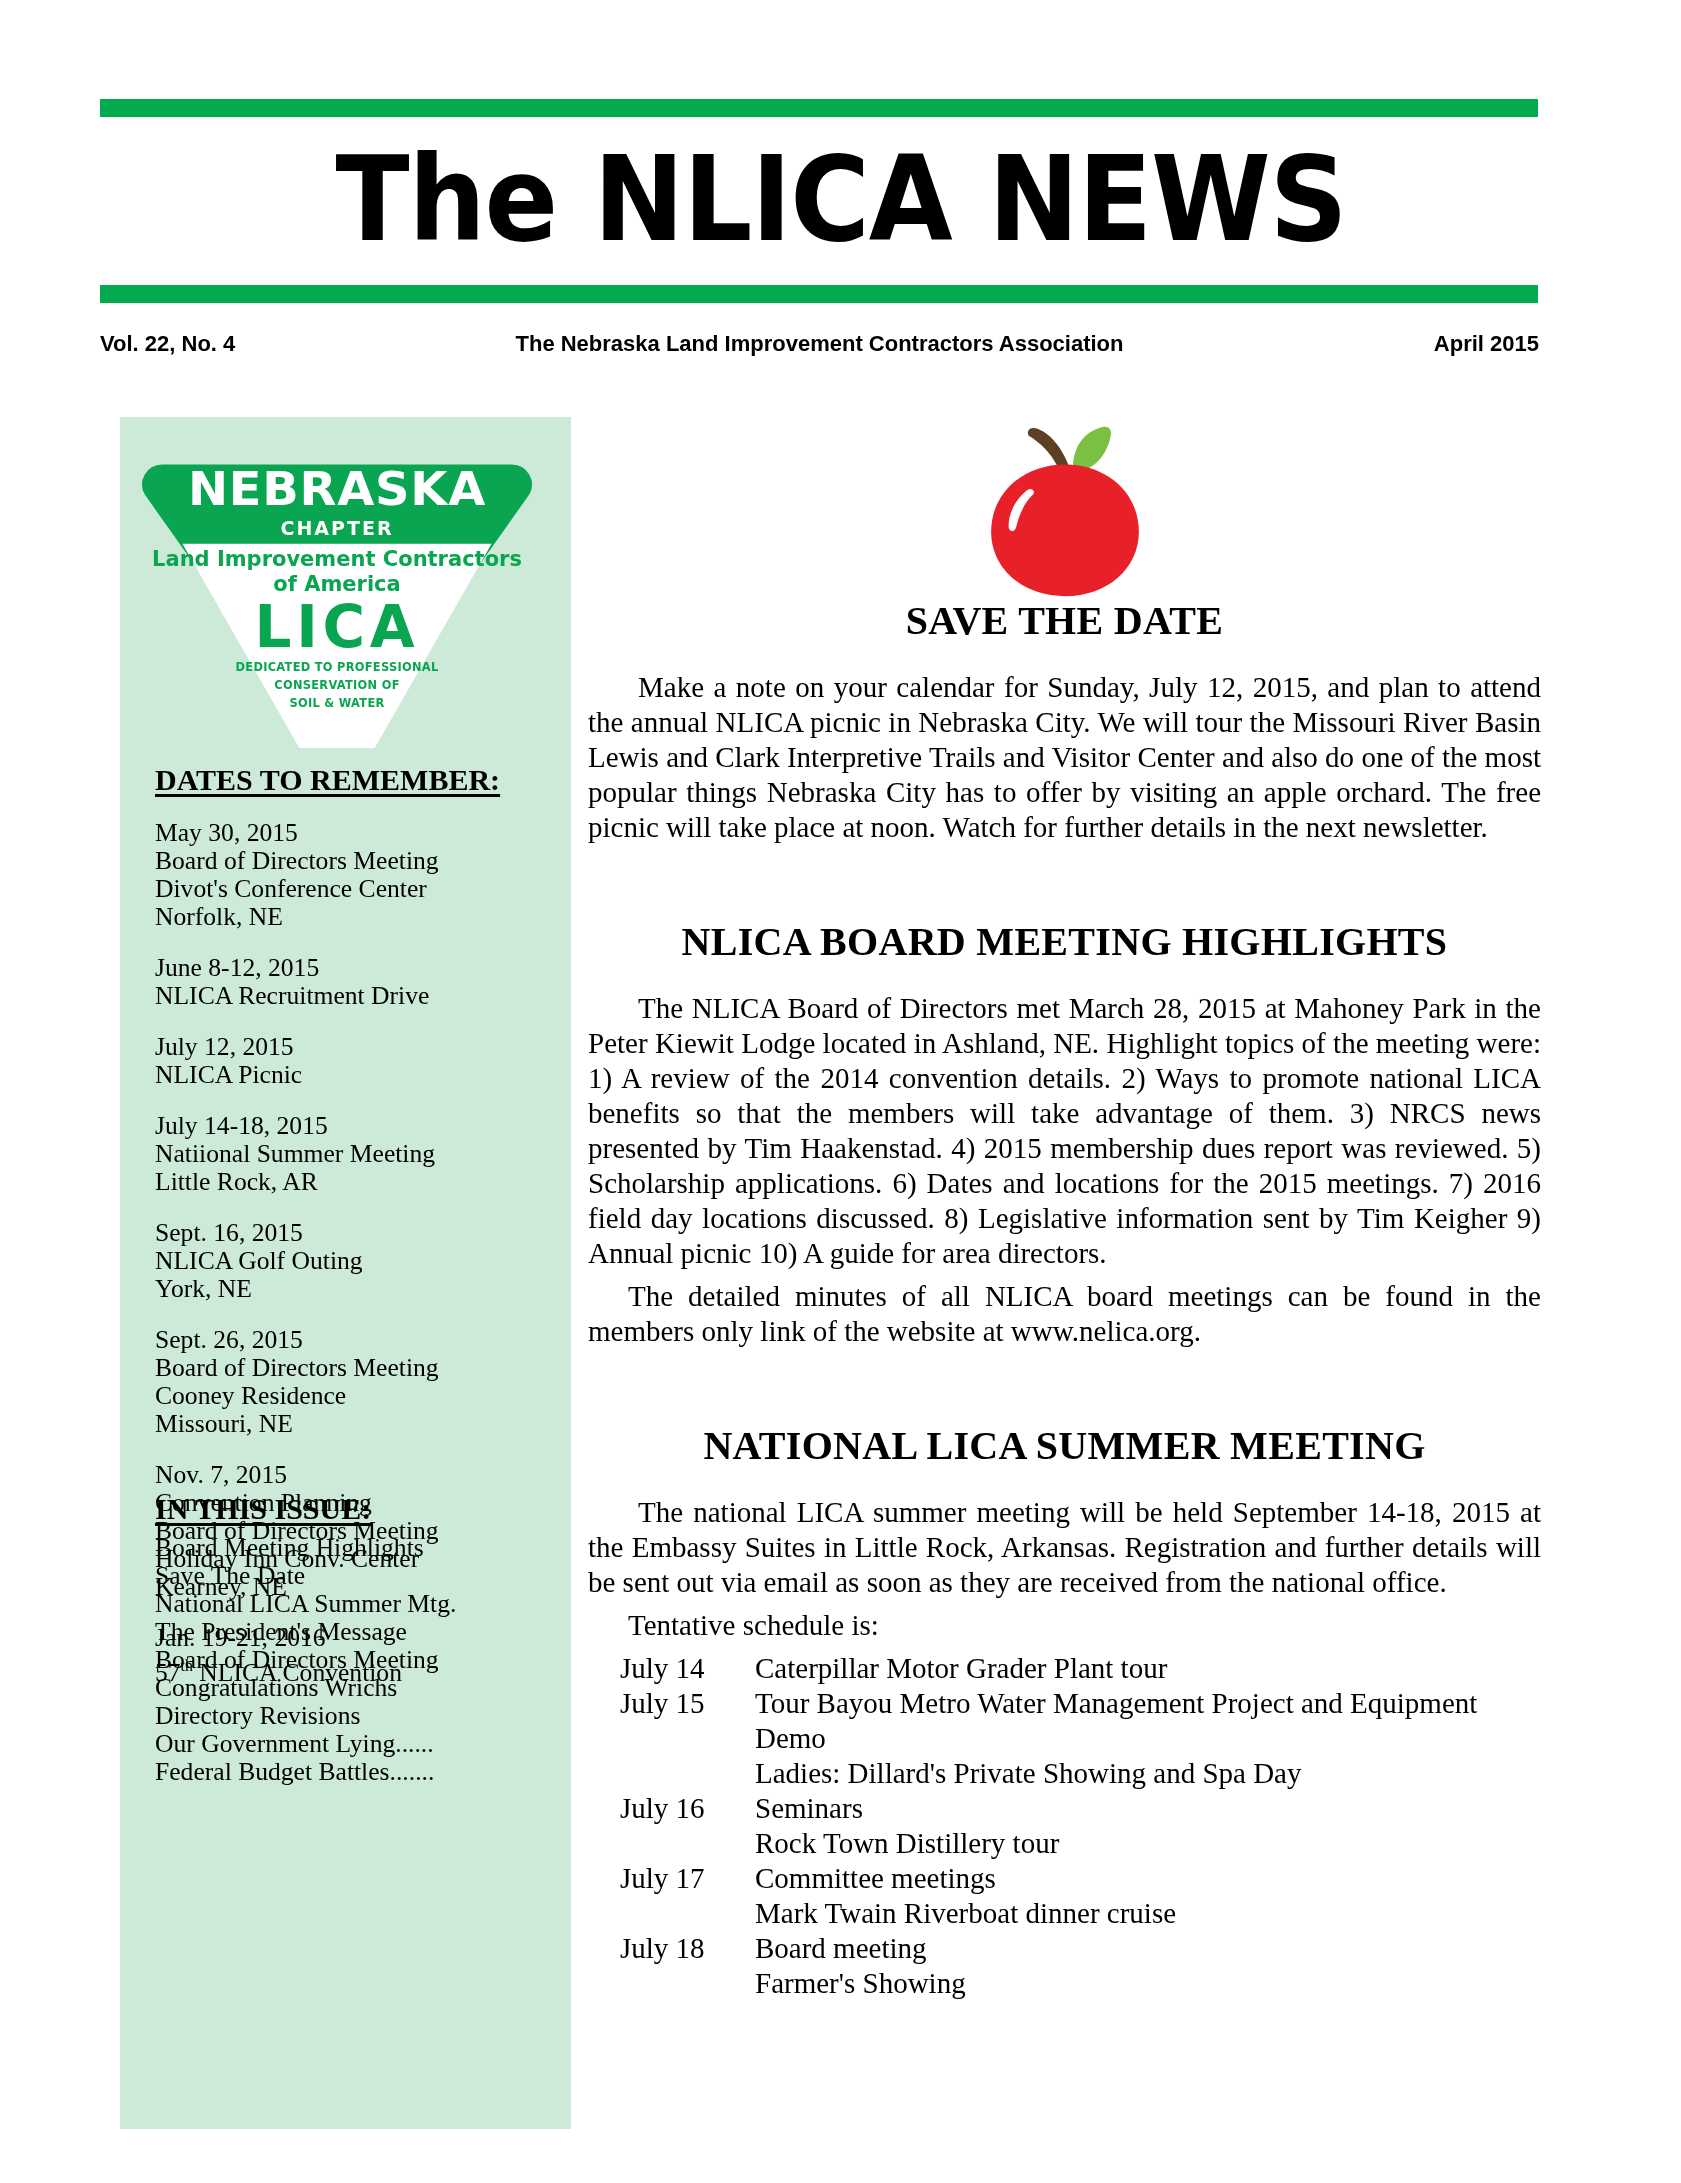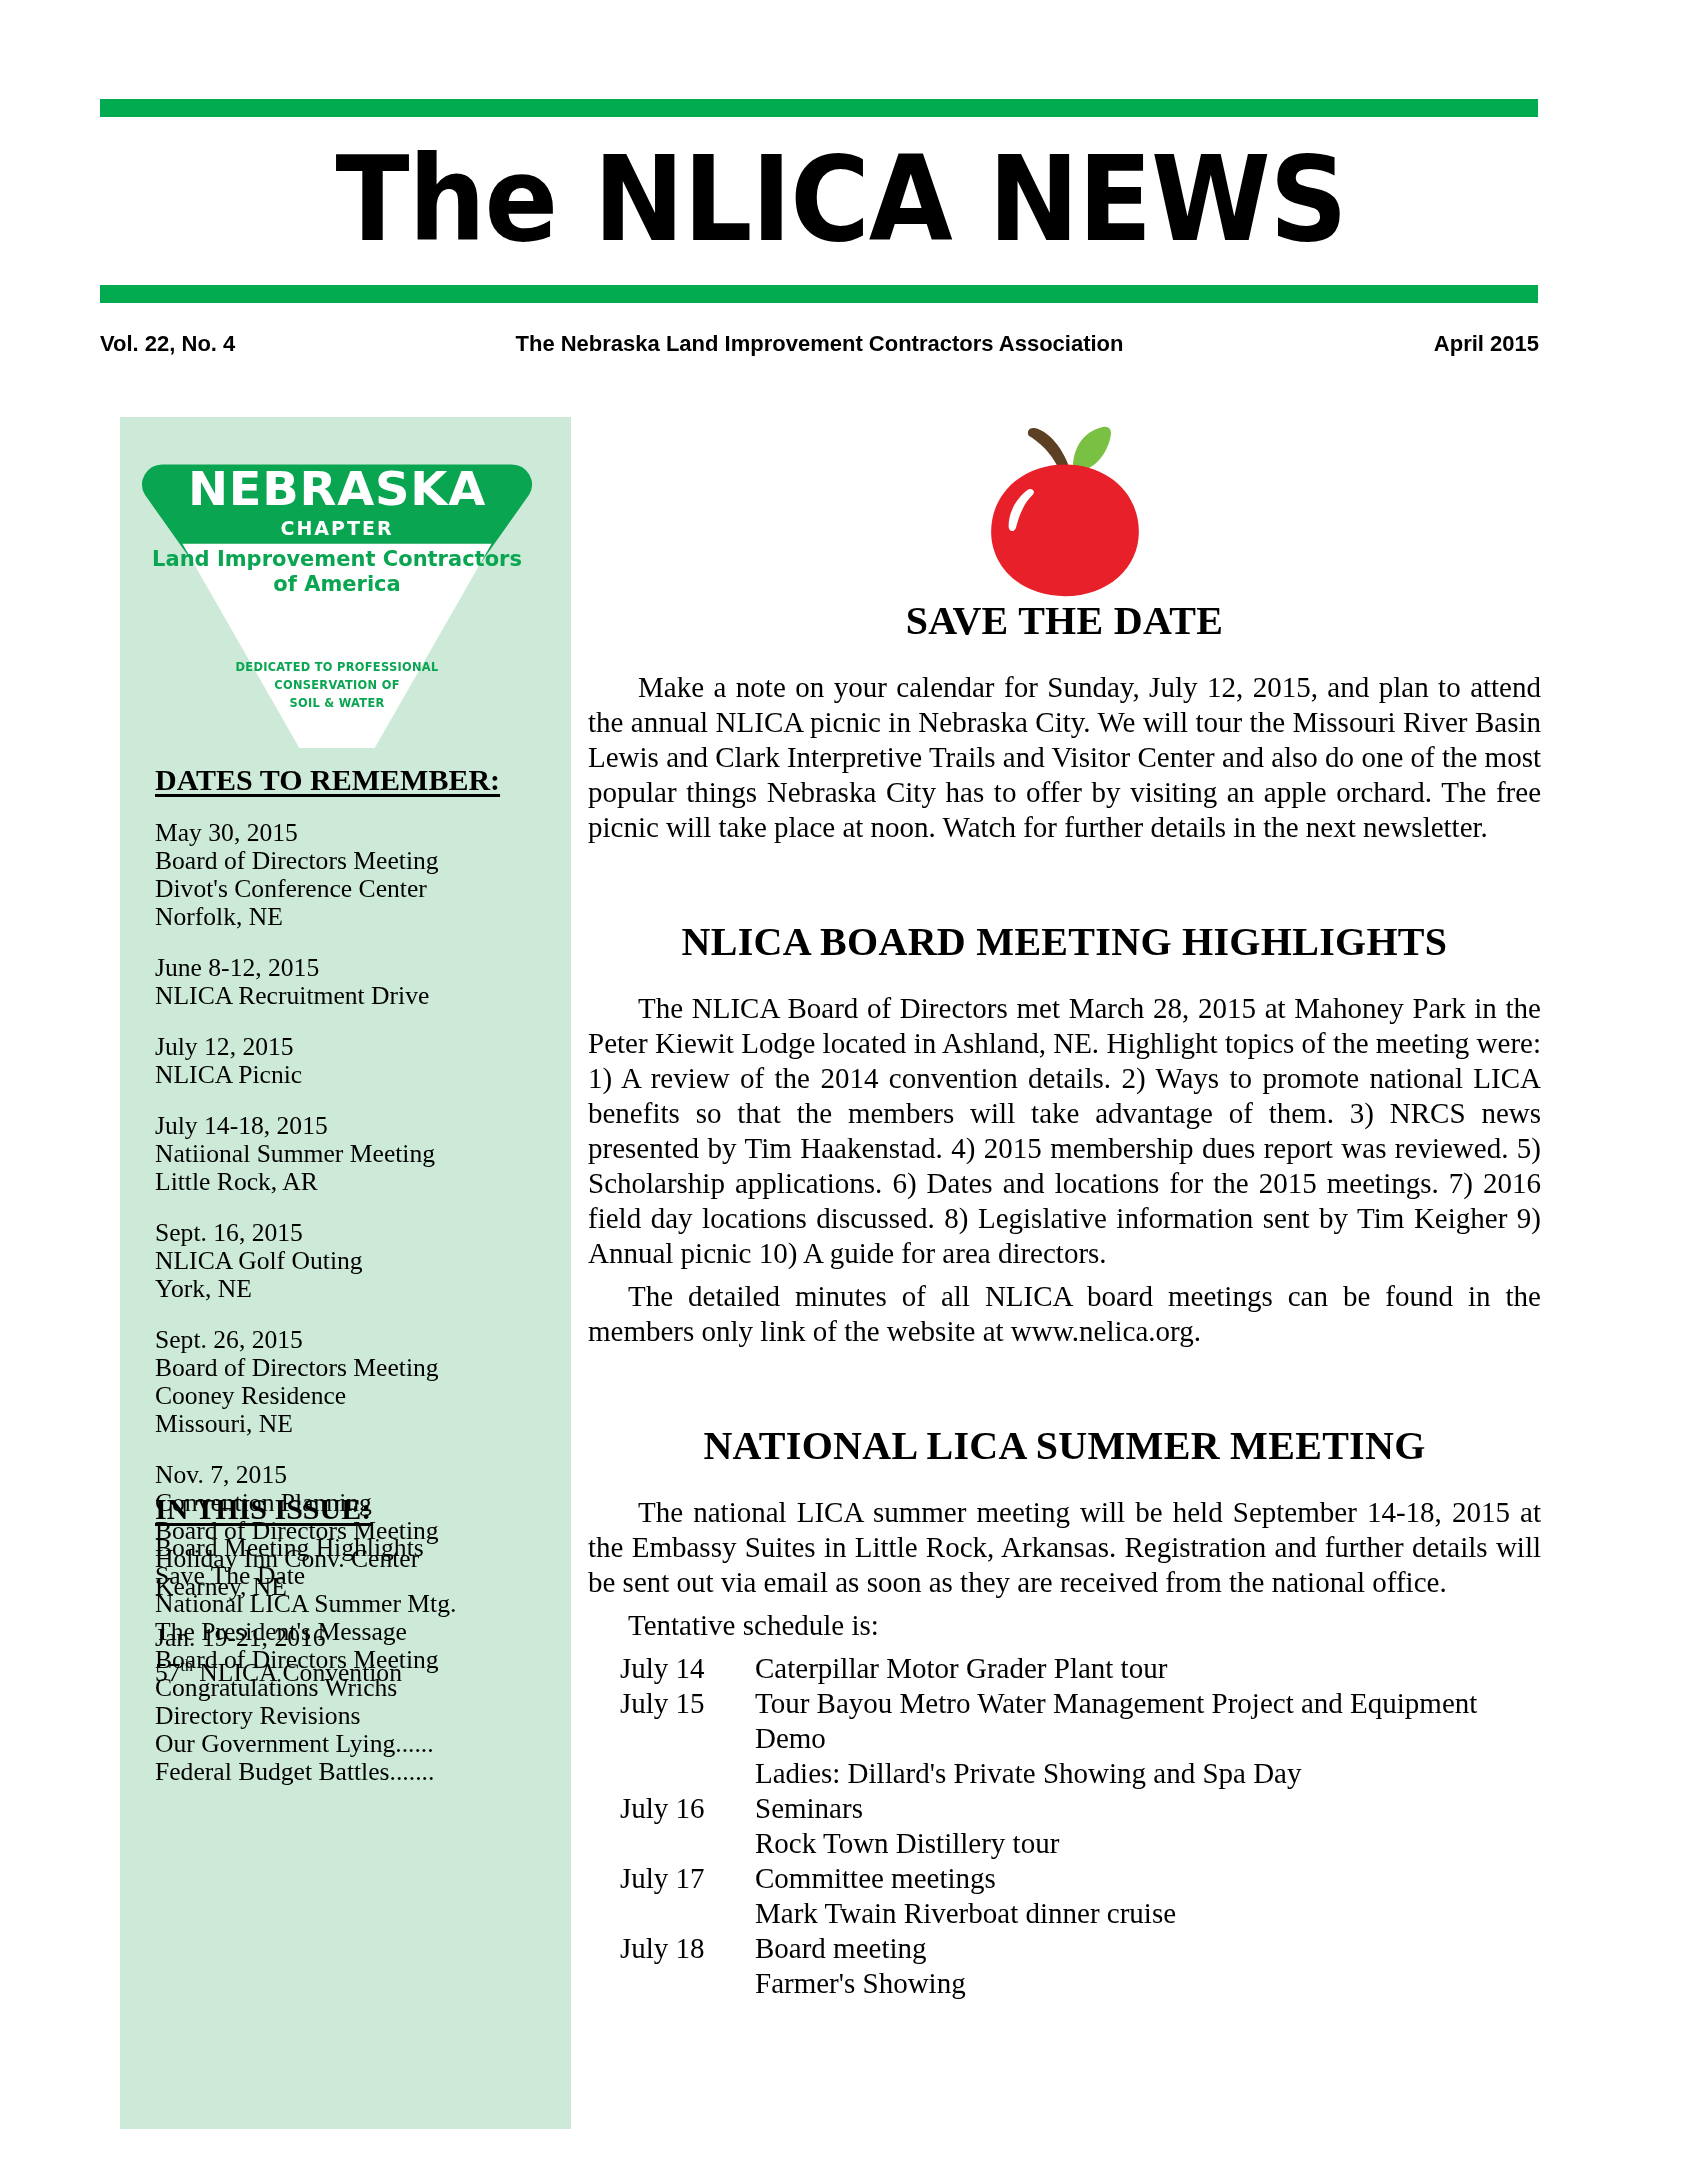--- a/index.html
+++ b/index.html
@@ -242,20 +242,21 @@
     <div class="tri-outer">
       <svg width="404" height="289" viewBox="0 0 600 430" xmlns="http://www.w3.org/2000/svg">
         <path d="M40 8 H560 a30 30 0 0 1 26 45 L326 420 a30 30 0 0 1 -52 0 L14 53 A30 30 0 0 1 40 8 Z" fill="#0aa551"></path>
         <path d="M70 126 H530 L316 500 a18 18 0 0 1 -32 0 Z" fill="#ffffff"></path>
       </svg>
     </div>
     <div class="txt nebraska">NEBRASKA</div>
     <div class="txt chapter">CHAPTER</div>
     <div class="txt lic-line1">Land Improvement Contractors</div>
     <div class="txt lic-line2">of America</div>
+    <div class="txt lica-big">LICA</div>
     <div class="txt ded1">DEDICATED TO PROFESSIONAL</div>
     <div class="txt ded2">CONSERVATION OF</div>
     <div class="txt ded3">SOIL &amp; WATER</div>
   </div>
 
   <div class="side-heading" id="dates-heading">DATES TO REMEMBER:</div>
   <div class="side-list" id="dates-list">
       <div class="date-block">
         <div>May 30, 2015</div>
         <div>Board of Directors Meeting</div>

